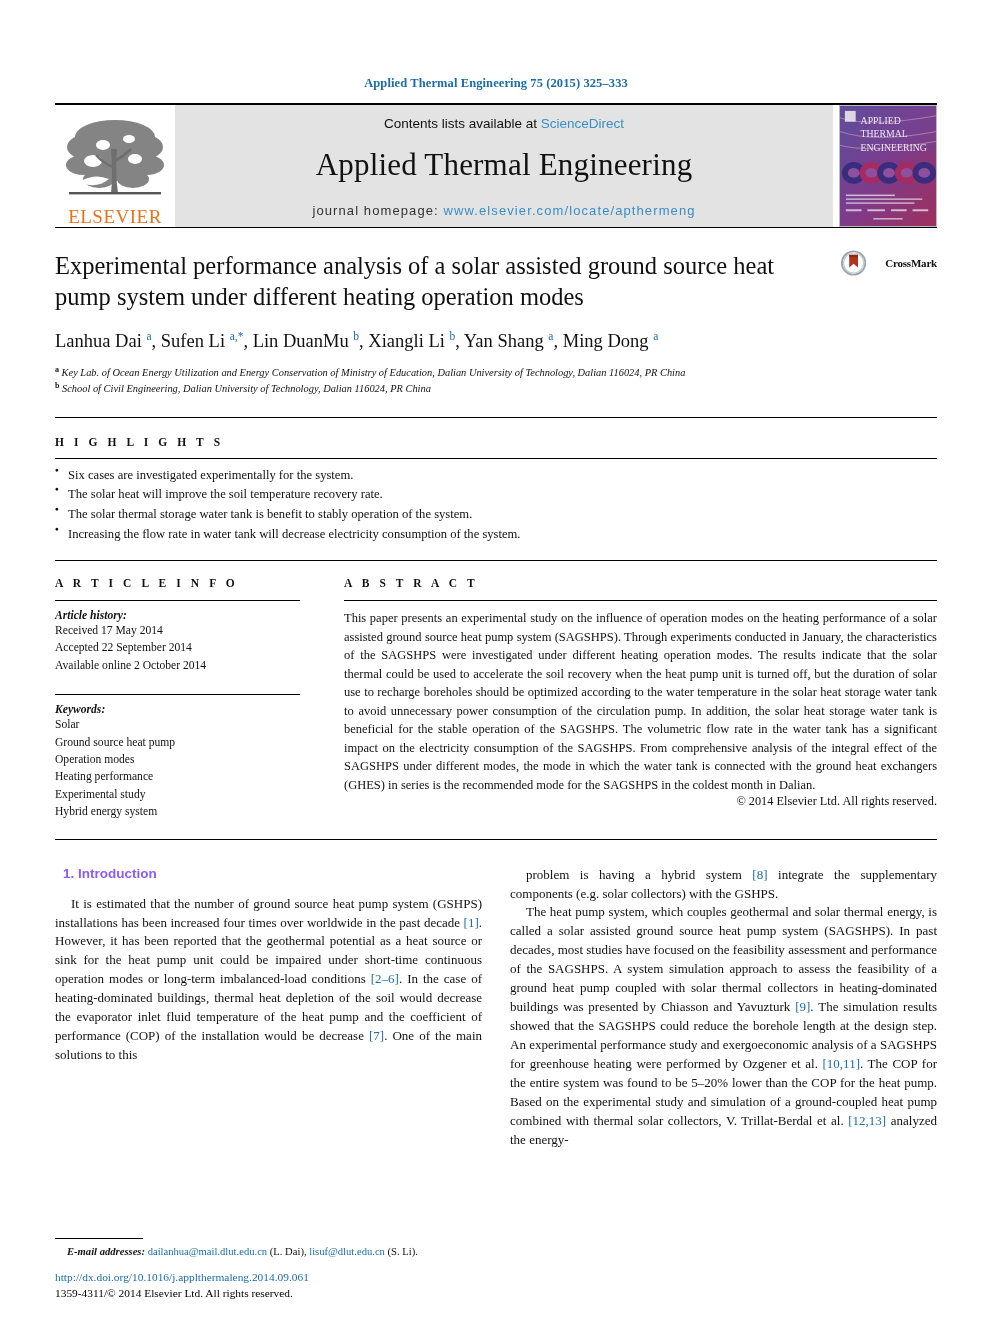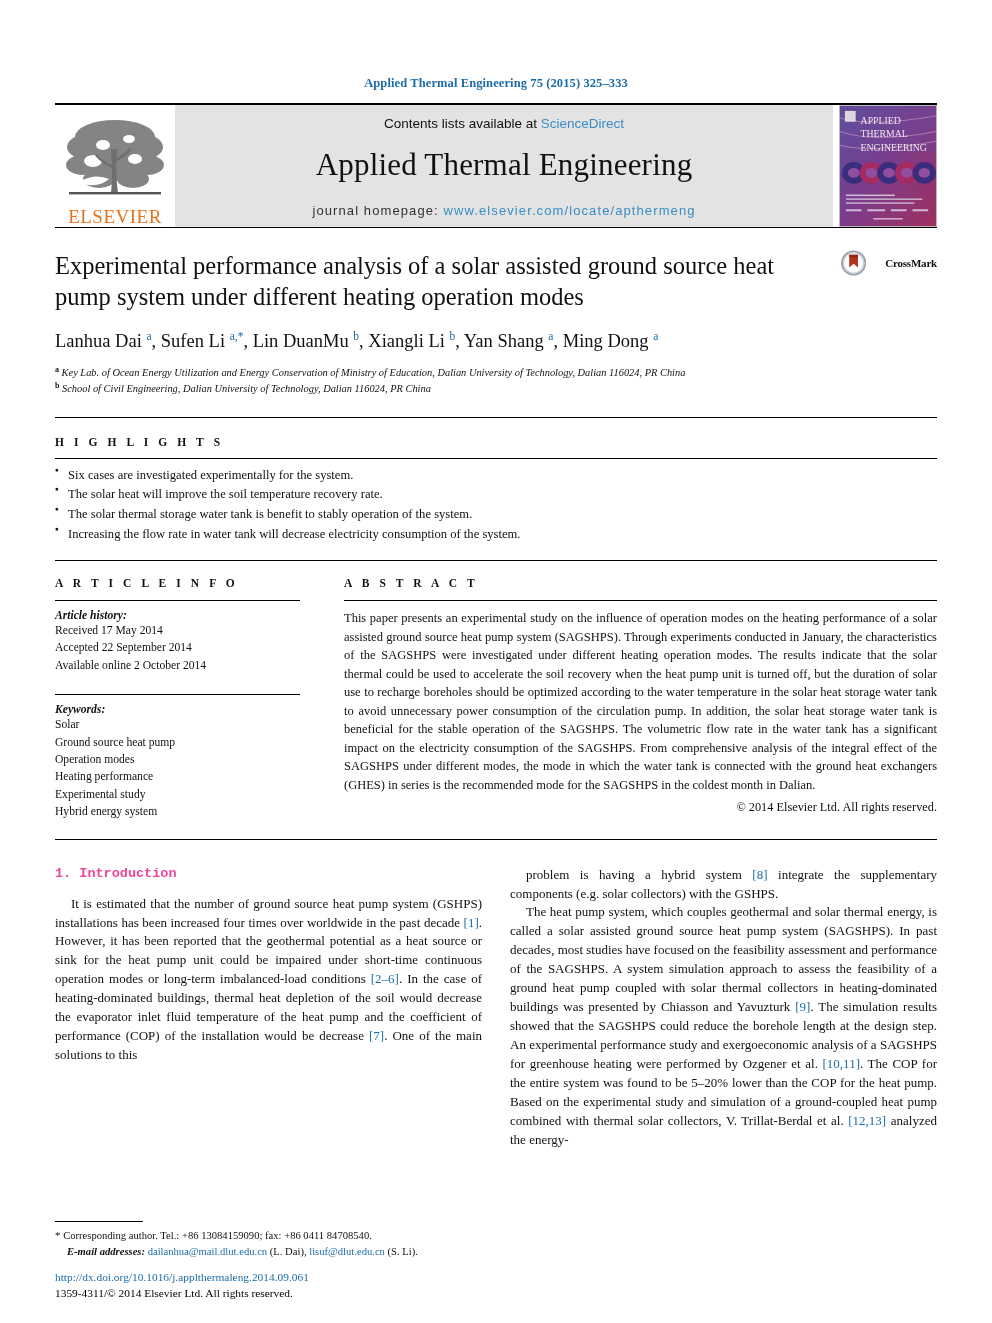--- a/index.html
+++ b/index.html
@@ -245,42 +245,41 @@
     font-size: 12.5px;
     line-height: 1.48;
     text-align: justify;
     color: #111;
     margin: 0;
   }
   .copyline {
     font-family: "Liberation Serif", serif;
     font-size: 12.3px;
     text-align: right;
-    margin-top: 6px;
     color: #111;
   }
 
   
   .body-rule {
     margin: 18px 55px 0 55px;
     border-top: 1px solid #000;
   }
   .body-cols {
     margin: 0 55px;
     padding-top: 26px;
     display: flex;
     gap: 28px;
   }
   .bcol { flex: 1 1 0; min-width: 0; }
   h2.sec-head {
-    font-family: Liberation Mono, monospace;
+    font-family: Liberation Sans, sans-serif;
     font-size: 13.5px;
     font-weight: bold;
-    margin: 0 0 14px 0;
-    color: #ec4899;
+    margin: 0 0 14px 8px;
+    color: #8b5cf6;
   }
   p.bodytext {
     font-family: "Liberation Serif", serif;
     font-size: 13px;
     line-height: 1.46;
     text-align: justify;
     margin: 0 0 0 0;
     text-indent: 16px;
     color: #111;
     hyphens: auto;
@@ -486,21 +485,20 @@
     </div>
     <div class="bcol">
       <p class="bodytext">problem is having a hybrid system <span class="ref">[8]</span> integrate the supplementary components (e.g. solar collectors) with the GSHPS.</p>
       <p class="bodytext">The heat pump system, which couples geothermal and solar thermal energy, is called a solar assisted ground source heat pump system (SAGSHPS). In past decades, most studies have focused on the feasibility assessment and performance of the SAGSHPS. A system simulation approach to assess the feasibility of a ground heat pump coupled with solar thermal collectors in heating-dominated buildings was presented by Chiasson and Yavuzturk <span class="ref">[9]</span>. The simulation results showed that the SAGSHPS could reduce the borehole length at the design step. An experimental performance study and exergoeconomic analysis of a SAGSHPS for greenhouse heating were performed by Ozgener et al. <span class="ref">[10,11]</span>. The COP for the entire system was found to be 5–20% lower than the COP for the heat pump. Based on the experimental study and simulation of a ground-coupled heat pump combined with thermal solar collectors, V. Trillat-Berdal et al. <span class="ref">[12,13]</span> analyzed the energy-</p>
     </div>
   </div>
 
   <div class="footnote">
     <div class="fn-rule"></div>
     <div class="fn-text">
-        <div><span class="star">*</span> Corresponding author. Tel.: +86 13084159090; fax: +86 0411 84708540.</div>
         <div class="fn-indent"><i>E-mail addresses:</i> <span class="mail">dailanhua@mail.dlut.edu.cn</span> (L. Dai), <span class="mail">lisuf@dlut.edu.cn</span> (S. Li).</div>
       </div>
   </div>
 
   <div class="pagefoot">
     <div class="doi-link">http://dx.doi.org/10.1016/j.applthermaleng.2014.09.061</div>
     <div>1359-4311/© 2014 Elsevier Ltd. All rights reserved.</div>
   </div>
 
 </div>

